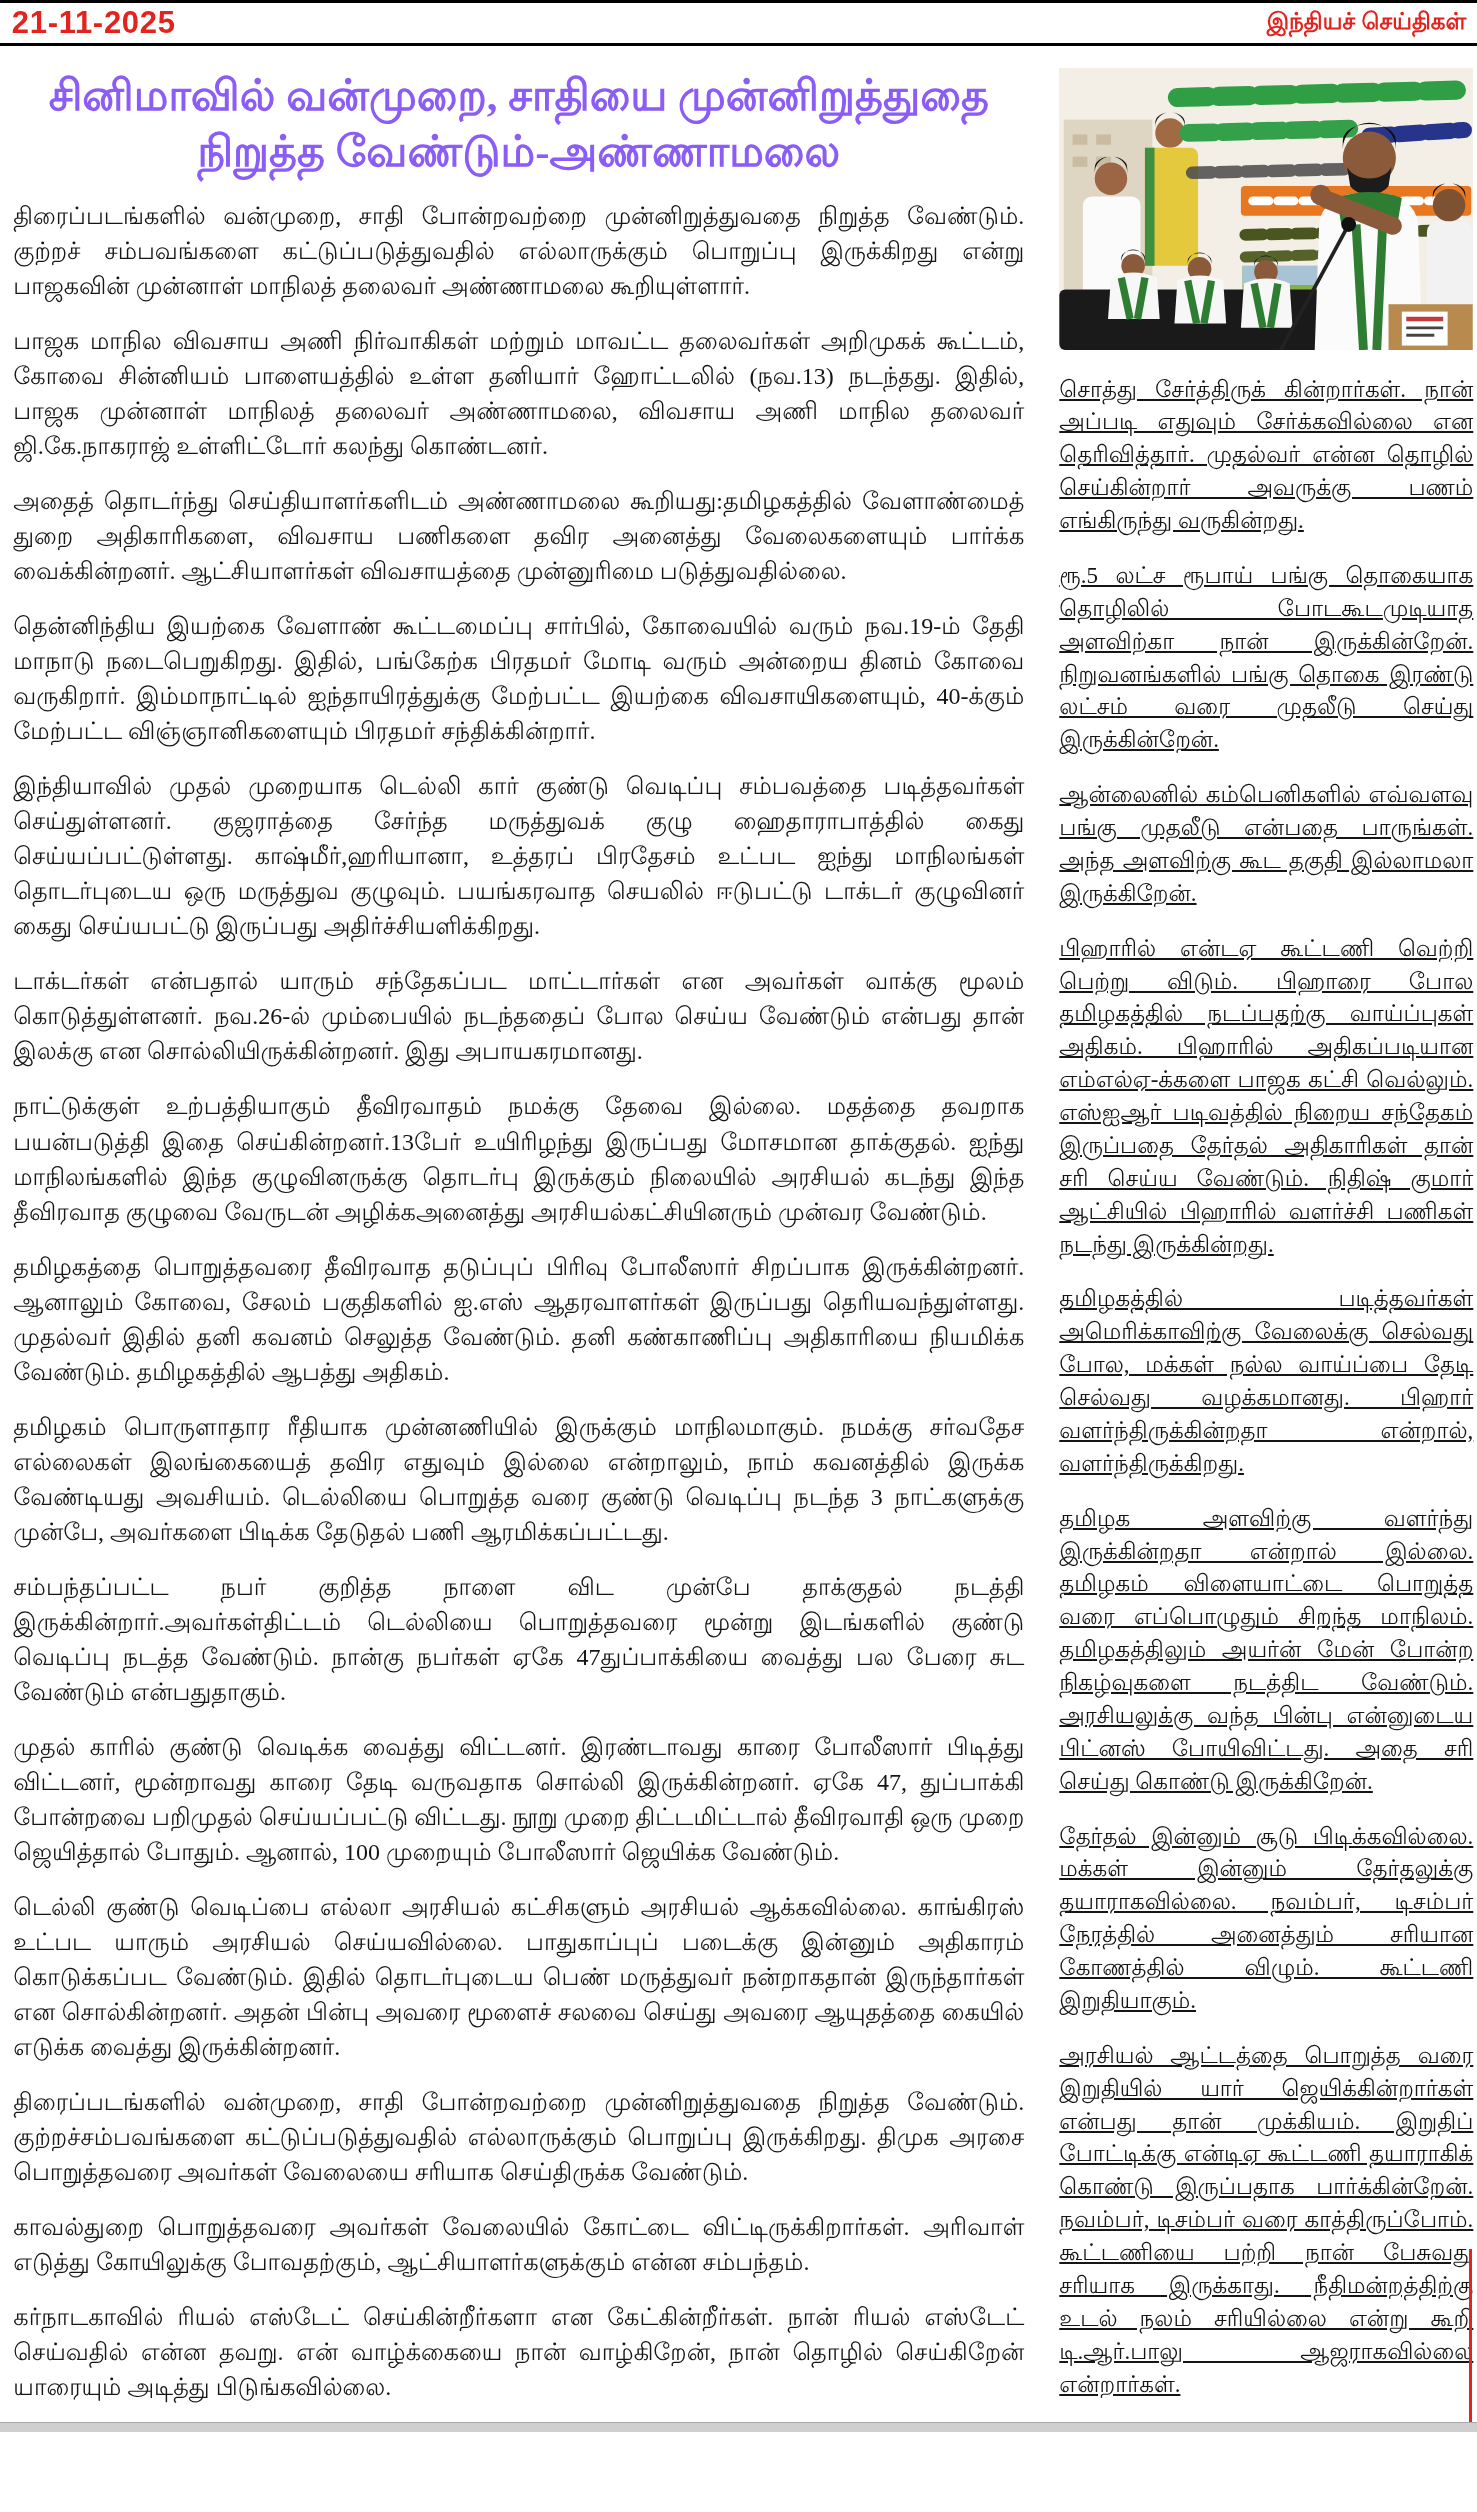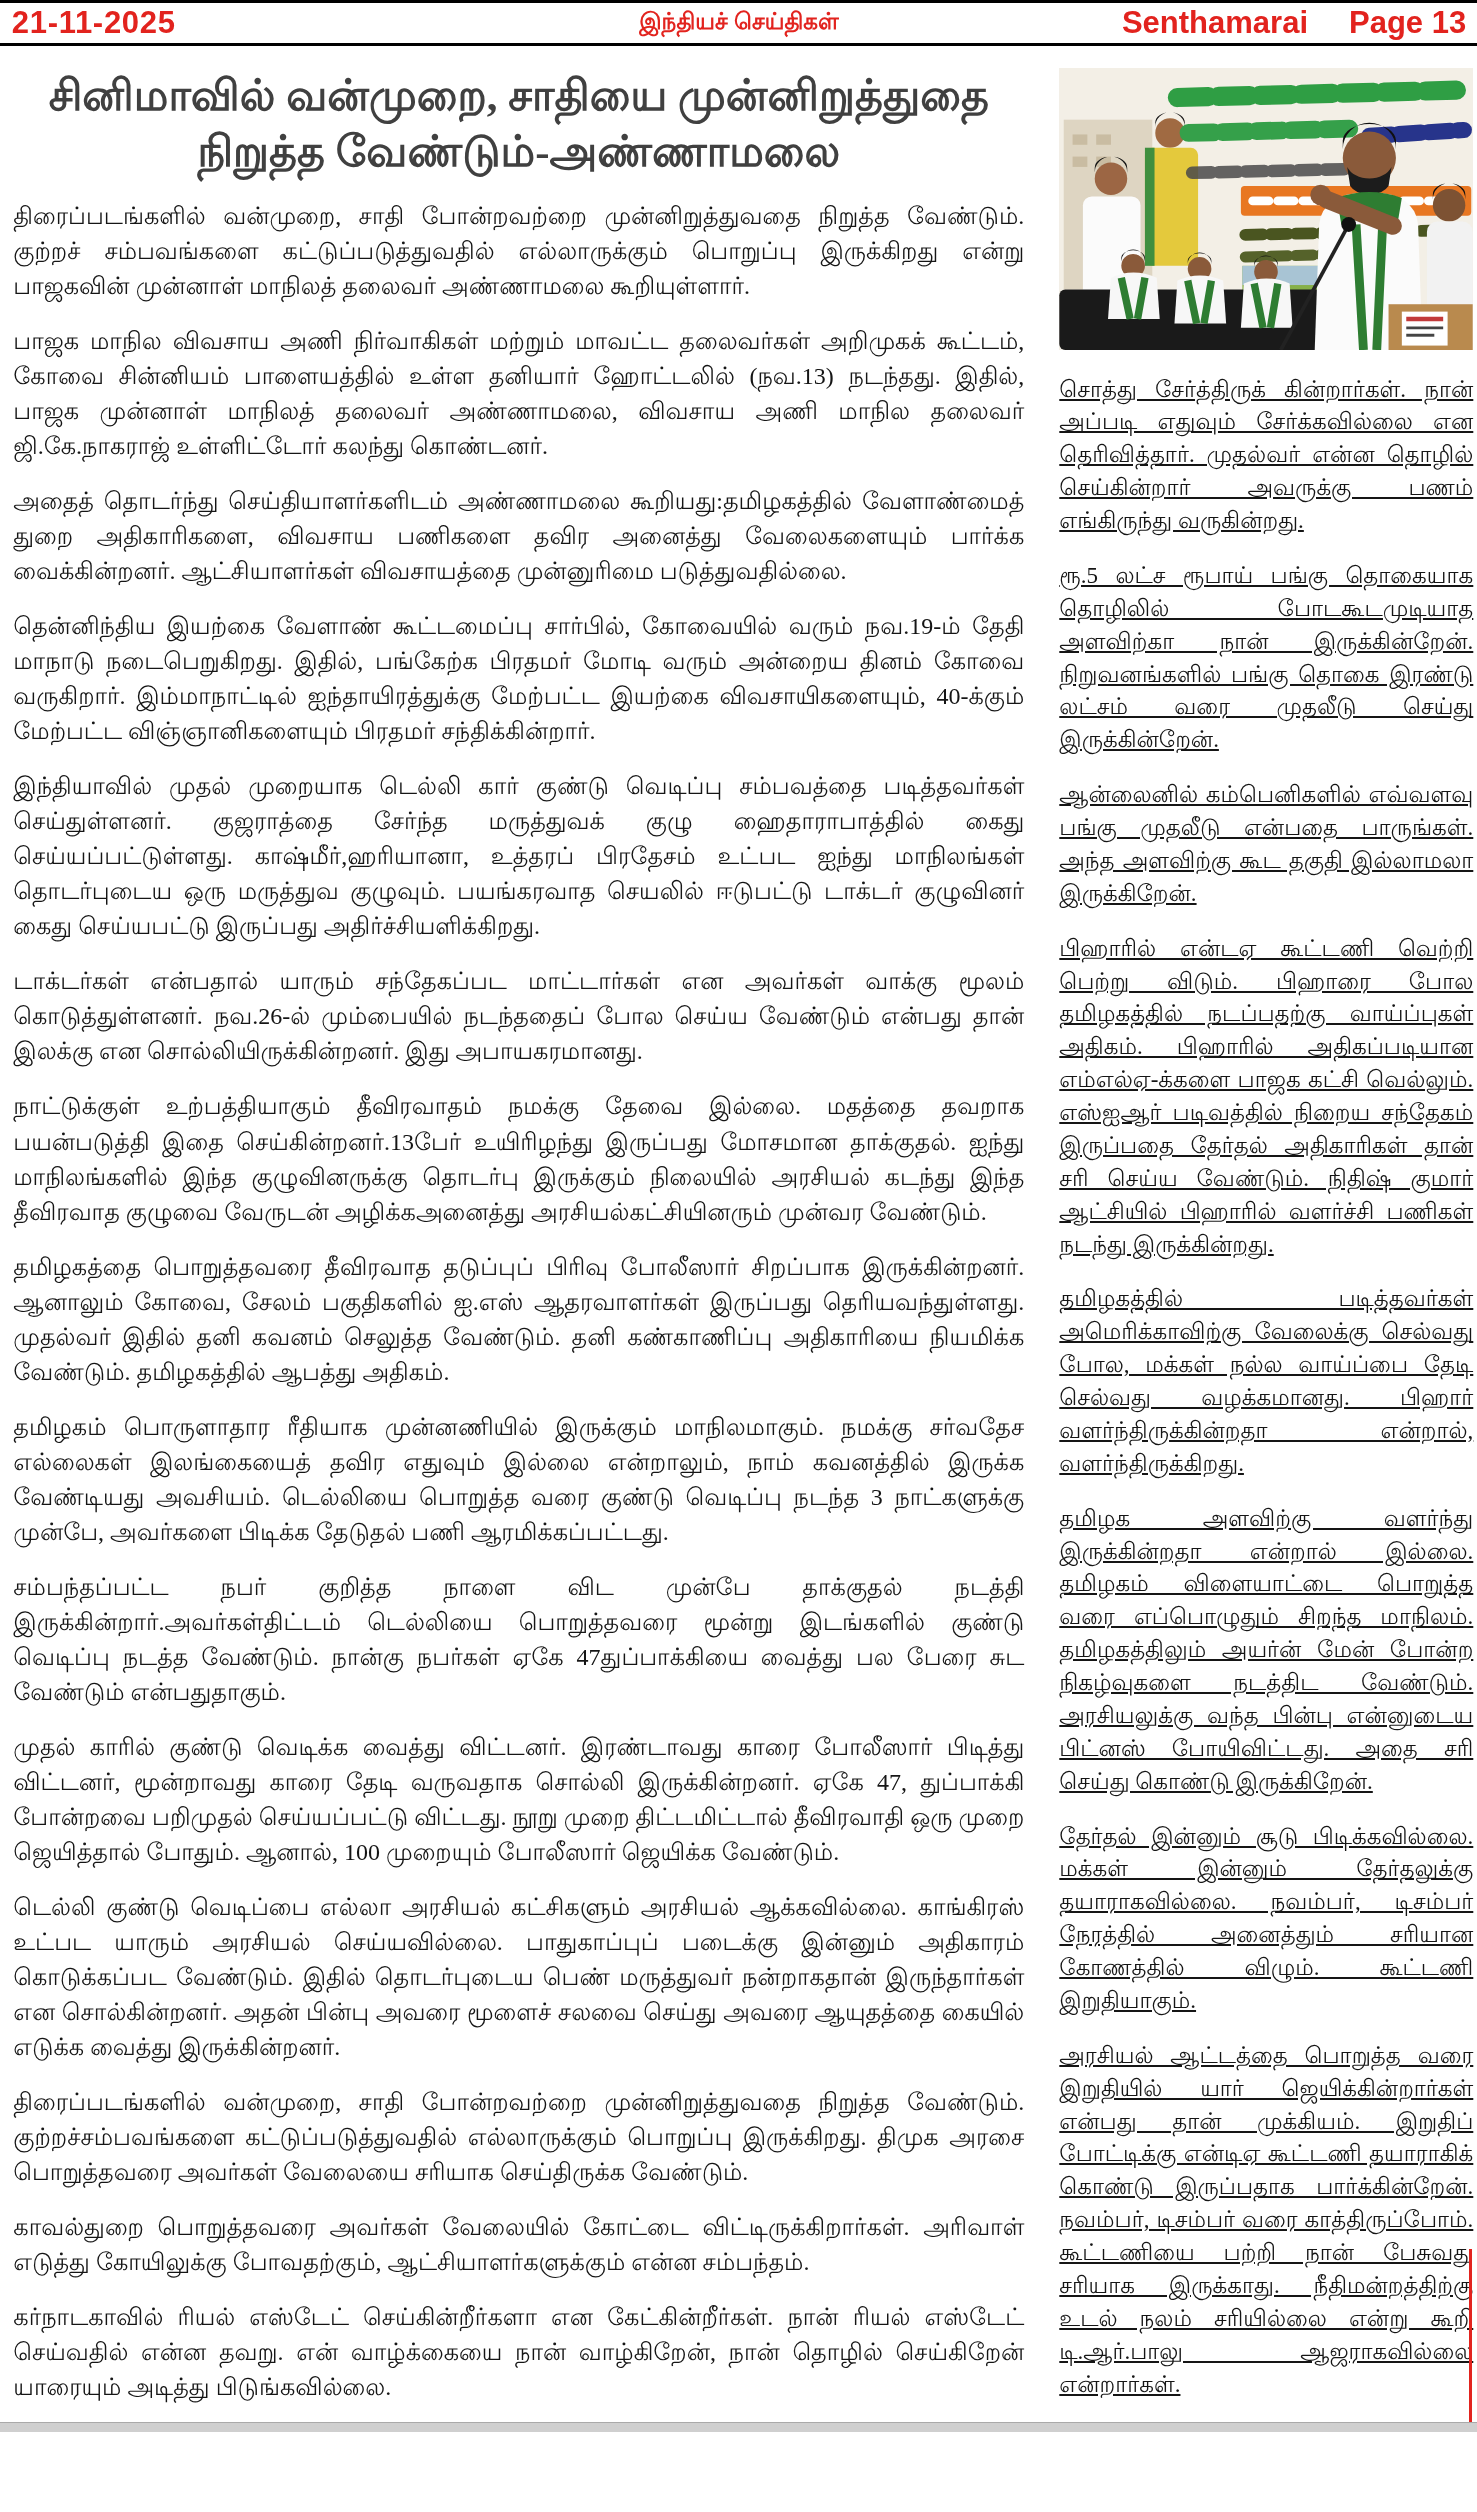--- a/index.html
+++ b/index.html
@@ -36,21 +36,21 @@
   }
   .col-main{width:1011px;flex:none;}
   .col-side{width:414px;flex:none;}
   .headline{
     margin:22px 0 19px 0;
     font-size:43px;
     line-height:1.3;
     font-weight:bold;
     text-align:center;
     white-space:pre-line;
-    color:#404040;
+    color:#8b5cf6;
   }
   .col-main .paras p{
     margin:0 0 20px 0;
     font-size:24px;
     line-height:1.46;
     text-align:justify;
   }
   .col-side .paras p{
     margin:0 0 22px 0;
     font-size:23px;
@@ -82,23 +82,20 @@
   }
 </style>
 </head>
 <body>
 
 <div class="page">
 
   <div class="masthead">
     <div class="left">21-11-2025</div>
     <div class="center">இந்தியச் செய்திகள்</div>
-    <div class="right">
-      <span class="brand">Senthamarai</span><span>Page 13</span>
-    </div>
   </div>
 
   <div class="content">
 
     <div class="col-main">
       <h1 class="headline">சினிமாவில் வன்முறை, சாதியை முன்னிறுத்துதை
 நிறுத்த வேண்டும்-அண்ணாமலை</h1>
       <div class="paras">
 
           <p>திரைப்படங்களில் வன்முறை, சாதி போன்றவற்றை முன்னிறுத்துவதை நிறுத்த வேண்டும். குற்றச் சம்பவங்களை கட்டுப்படுத்துவதில் எல்லாருக்கும் பொறுப்பு இருக்கிறது என்று பாஜகவின் முன்னாள் மாநிலத் தலைவர் அண்ணாமலை கூறியுள்ளார்.</p>

